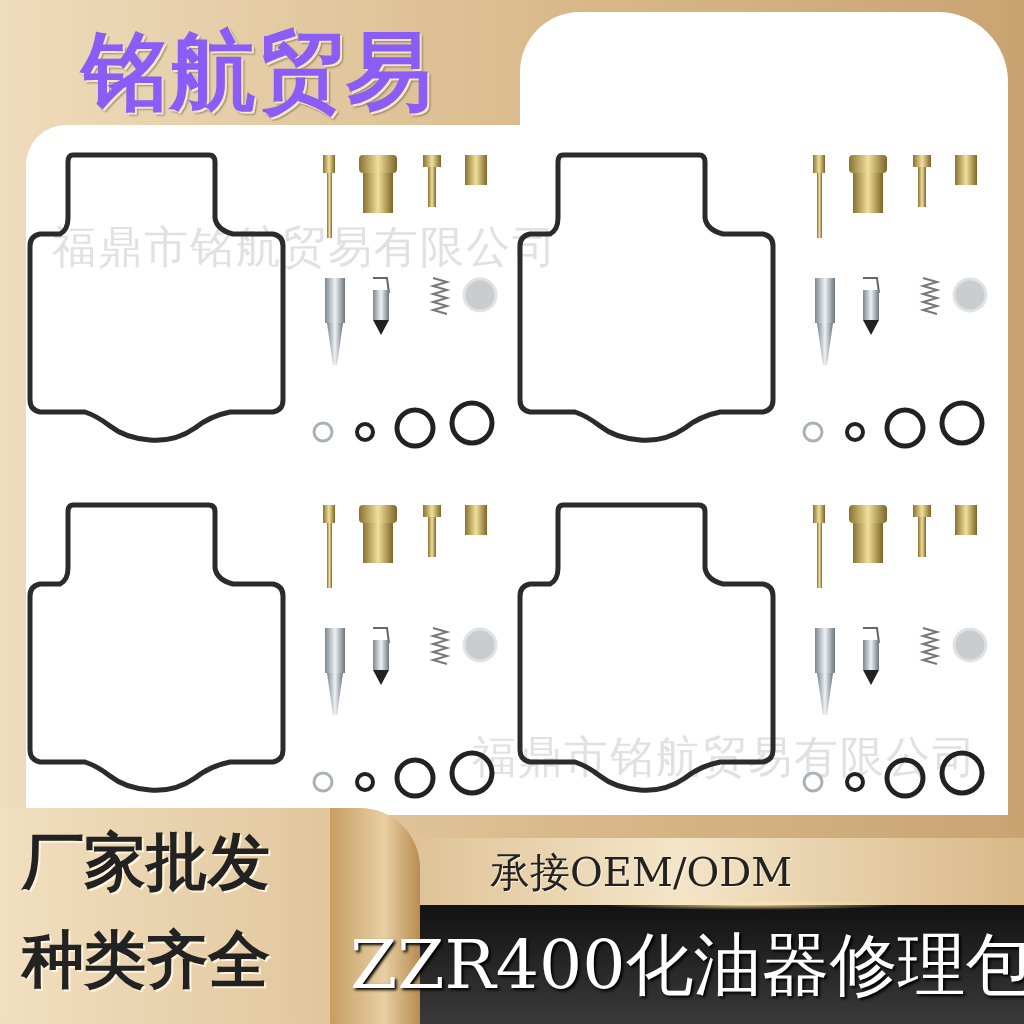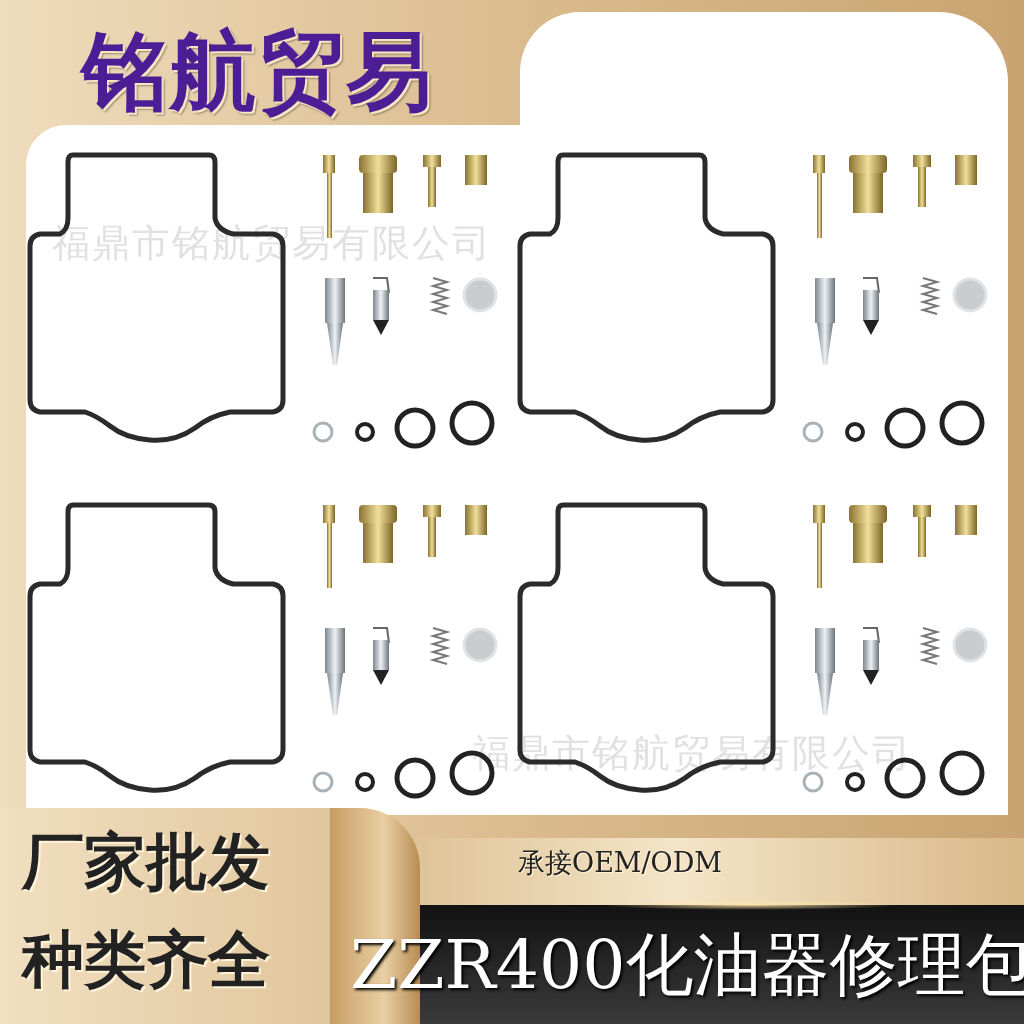--- a/index.html
+++ b/index.html
@@ -2,39 +2,39 @@
 <html><head>
 <meta charset="utf-8">
 <style>
   html,body{margin:0;padding:0;}
   body{width:1024px;height:1024px;position:relative;overflow:hidden;
        background:linear-gradient(90deg,#efdcbc 0%,#d9b98a 55%,#c9a472 100%);
        font-family:"DejaVu Serif","Liberation Serif",serif;}
   .panel{position:absolute;background:#fff;}
   #panel-main{left:26px;top:125px;width:982px;height:690px;border-radius:40px 0 0 0;}
   #panel-top{left:520px;top:12px;width:488px;height:140px;border-radius:60px 70px 0 0;}
-  .brand{position:absolute;left:82px;top:14px;font-size:86px;font-weight:bold;color:#4c1d95;
+  .brand{position:absolute;left:82px;top:14px;font-size:86px;font-weight:bold;color:#8b5cf6;
          letter-spacing:2px;text-shadow:2px 2px 0 #f5e6c4,3px 3px 2px rgba(0,0,0,.35);
          font-family:"DejaVu Sans","Liberation Sans",sans-serif;}
-  .wm{position:absolute;font-size:38px;color:rgba(200,200,200,.55);letter-spacing:2px;
+  .wm{position:absolute;font-size:44px;color:rgba(200,200,200,.55);letter-spacing:2px;
       font-family:Liberation Sans, sans-serif;white-space:nowrap;}
   .kit{position:absolute;width:490px;height:300px;}
   .bottom-left{position:absolute;left:0;top:808px;width:430px;height:216px;
       background:linear-gradient(90deg,#f1dfc0,#dcbf92);border-radius:0 90px 0 0;}
   .bottom-strip{position:absolute;left:330px;top:838px;width:694px;height:70px;
       background:linear-gradient(90deg,#d8b887,#f4e5c8 50%,#d8b887);}
   .bottom-dark{position:absolute;left:330px;top:905px;width:694px;height:119px;
       background:linear-gradient(180deg,#121212,#3a3a3a);}
   .bottom-glow{position:absolute;left:600px;top:900px;width:300px;height:10px;
       background:radial-gradient(ellipse at center,rgba(255,230,170,.9),rgba(255,230,170,0) 70%);}
   .scroll{position:absolute;left:330px;top:808px;width:90px;height:216px;
       background:linear-gradient(90deg,#c79d62,#e8cfa3 60%,#b88c52);border-radius:0 60px 0 0;}
   .left-text{position:absolute;left:22px;font-size:62px;font-weight:bold;color:#222;
       text-shadow:2px 2px 0 #fff3d9;font-family:"DejaVu Sans","Liberation Sans",sans-serif;}
-  .oem{position:absolute;left:518px;top:845px;font-size:27px;color:#222;
+  .oem{position:absolute;left:490px;top:845px;font-size:40px;color:#222;
       text-shadow:1px 1px 0 #fff3d9;}
   .title{position:absolute;left:350px;top:920px;font-size:68px;color:#fff;
       text-shadow:2px 2px 3px #000;white-space:nowrap;}
 </style>
 </head>
 <body>
 
 <div class="panel" id="panel-main"></div>
 <div class="panel" id="panel-top"></div>
 

